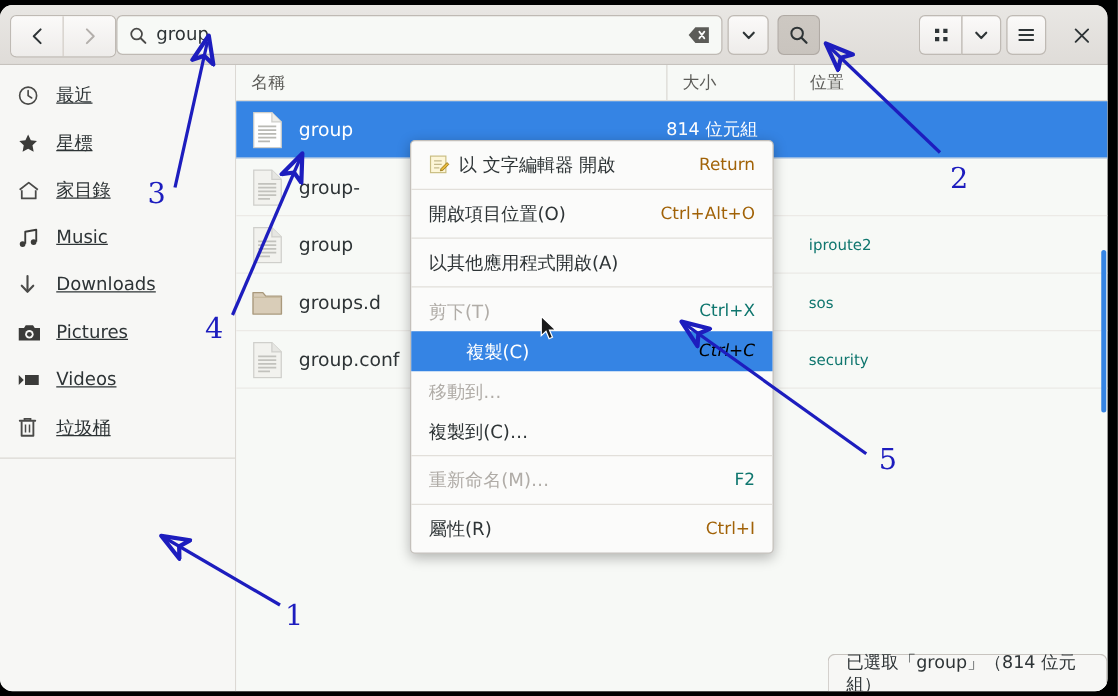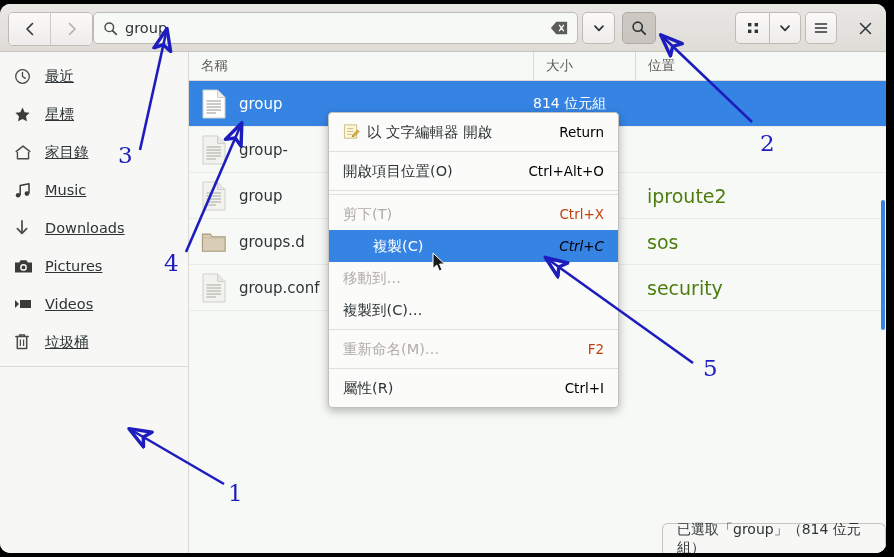--- a/index.html
+++ b/index.html
@@ -146,21 +146,21 @@
 
   .row {
     display: flex; height: 46px; align-items: center;
     border-bottom: 1px solid #eceae6;
     font-size: 15px; color: #2e3436;
     box-sizing: border-box;
   }
   .row.selected { background: #3584e4; color: #ffffff; }
   .cell-name { width: 344px; display: flex; align-items: center; padding-left: 12px; box-sizing: border-box; }
   .cell-size { width: 102px; padding-right: 10px; box-sizing: border-box; font-size: 14px;}
-  .cell-loc  { flex: 1; padding-left: 12px; box-sizing: border-box; color: #4d7c0f; font-size: 19px;}
+  .cell-loc  { flex: 1; padding-left: 12px; box-sizing: border-box; color: #0f766e; font-size: 12px;}
   .row.selected .cell-loc { color: #e3eefb; }
   .fileicon { width: 26px; height: 30px; margin-right: 12px; flex: 0 0 auto; }
 
   
   .vscroll {
     position: absolute; right: 0; top: 28px;
     width: 5px; height: 473px;
   }
   .vthumb {
     position: absolute; right: 1px; top: 120px;
@@ -181,23 +181,23 @@
   }
   .mitem {
     height: 32px; display: flex; align-items: center;
     padding: 0 14px 0 14px; box-sizing: border-box;
     font-size: 14.5px; color: #2e3436;
     justify-content: space-between;
   }
   .mitem.highlight { background: #3584e4; color: #fff; padding-left: 44px; }
   .mitem.disabled { color: #b0aca7; }
   .mlabel { display: flex; align-items: flex-start; gap: 7px; white-space: nowrap;}
-  .maccel { font-size: 13.5px; color: #000000; white-space: nowrap; }
+  .maccel { font-size: 13.5px; color: #a16207; white-space: nowrap; }
   .mitem.highlight .maccel { color: #000000; font-style: italic; }
-  .mitem.disabled .maccel { color: #c2410c; }
+  .mitem.disabled .maccel { color: #0f766e; }
   .msep { height: 1px; background: #e2dfda; margin: 3px 0; }
 
   
   .statusbar {
     position: absolute;
     left: 662px; top: 519px;
     height: 30px;
     background: #f7f7f5;
     border: 1px solid #c8c4bf;
     border-radius: 6px 6px 0 0;
@@ -495,20 +495,26 @@
 
       <div class="mitem">
         <span class="mlabel">
           <span>開啟項目位置(O)</span>
         </span>
         <span class="maccel">Ctrl+Alt+O</span>
       </div>
 
       <div class="msep"></div>
 
+      <div class="mitem">
+        <span class="mlabel">
+          <span>以其他應用程式開啟(A)</span>
+        </span>
+        <span class="maccel"></span>
+      </div>
 
       <div class="msep"></div>
 
       <div class="mitem disabled">
         <span class="mlabel">
           <span>剪下(T)</span>
         </span>
         <span class="maccel">Ctrl+X</span>
       </div>
 

